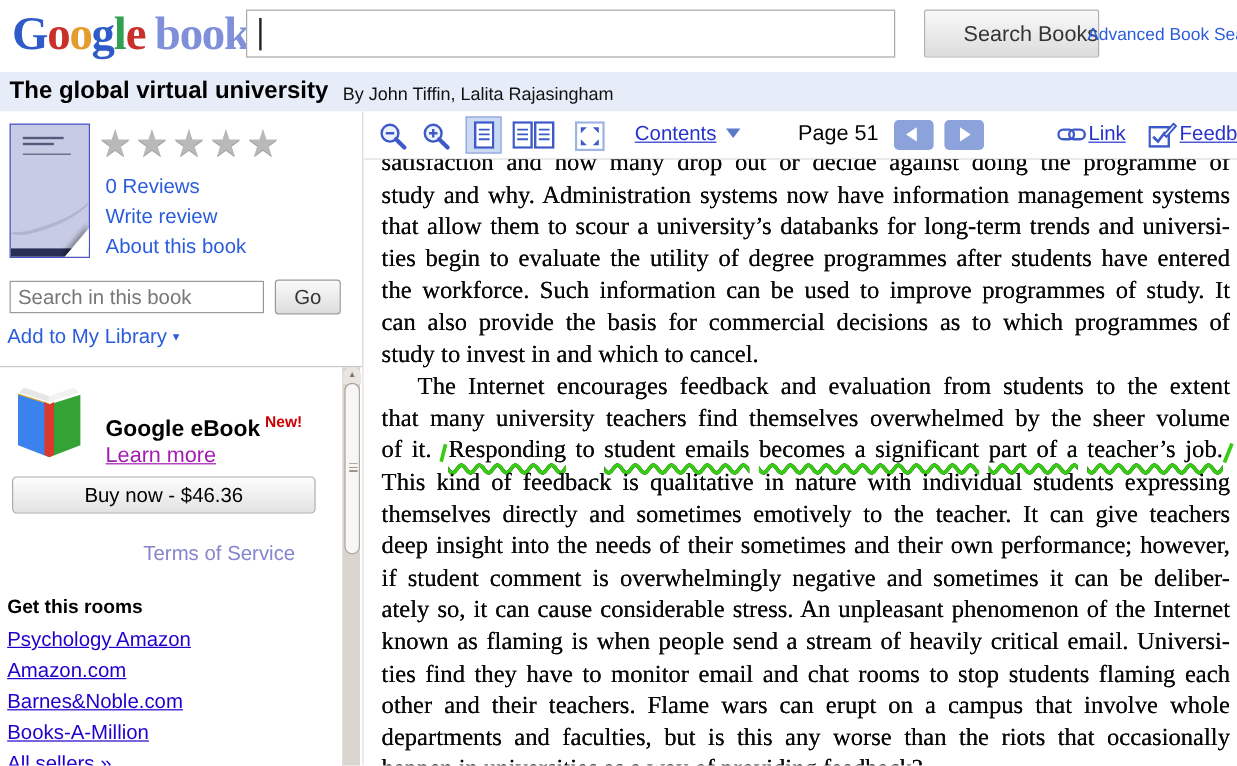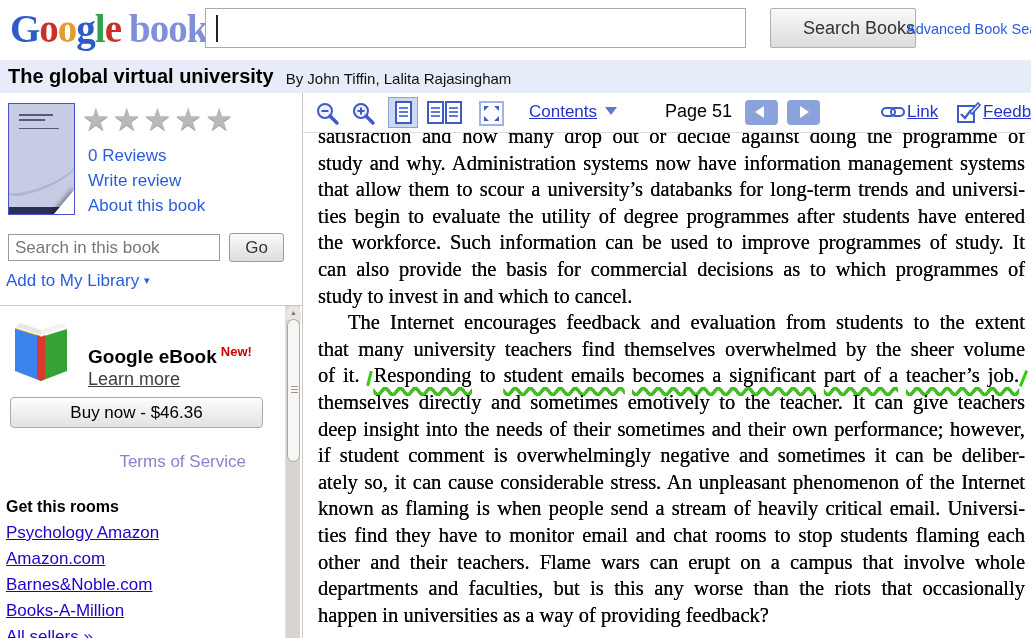--- a/index.html
+++ b/index.html
@@ -56,21 +56,21 @@
           border-radius:3px; font-size:17px; color:#333; text-align:center; line-height:27px; }
   .add-lib { position:absolute; left:6px; top:178px; font-size:17px; color:#2b5cdb; }
   .add-lib .arr { font-size:11px; vertical-align:2px; }
 
   
   .panel { position:absolute; left:0; top:212px; width:302px; height:333px;
           border-top:1px solid #c8c8c8; background:#fff; }
   .ebook-icon { position:absolute; left:10px; top:16px; }
   .ebook-name { position:absolute; left:88px; top:38px; font-size:19px; font-weight:bold; color:#000; }
   .new-badge { font-size:13px; color:#cc0000; font-weight:bold; vertical-align:7px; margin-left:4px; }
-  .learn-more { position:absolute; left:88px; top:63px; font-size:18px; color:#404040;
+  .learn-more { position:absolute; left:88px; top:63px; font-size:18px; color:#a21caf;
           text-decoration:underline; }
   .buy-btn { position:absolute; left:10px; top:91px; width:253px; height:31px;
           background:linear-gradient(#fdfdfd,#e2e2e2); border:1px solid #aaa;
           border-radius:4px; font-size:17px; color:#000; text-align:center; line-height:29px; }
   .terms { position:absolute; right:56px; top:146px; font-size:17px; color:#8585ce; }
   .get-book-h { position:absolute; left:6px; top:192px; font-size:16px; font-weight:bold; color:#000; }
   .get-links { position:absolute; left:6px; top:218px; }
   .get-links div { font-size:17px; color:#2200cc; text-decoration:underline;
           margin-bottom:9px; line-height:17px; }
 
@@ -257,20 +257,21 @@
           <div class="pline"><span>satisfaction and how many drop out or decide against doing the programme of</span></div>
           <div class="pline"><span>study and why. Administration systems now have information management systems</span></div>
           <div class="pline"><span>that allow them to scour a university’s databanks for long-term trends and universi-</span></div>
           <div class="pline"><span>ties begin to evaluate the utility of degree programmes after students have entered</span></div>
           <div class="pline"><span>the workforce. Such information can be used to improve programmes of study. It</span></div>
           <div class="pline"><span>can also provide the basis for commercial decisions as to which programmes of</span></div>
           <div class="pline noj"><span>study to invest in and which to cancel.</span></div>
           <div class="pline indent"><span>The Internet encourages feedback and evaluation from students to the extent</span></div>
           <div class="pline"><span>that many university teachers find themselves overwhelmed by the sheer volume</span></div>
           <div class="pline"><span>of it. </span><span class="mark tick-start">Responding</span><span> to </span><span class="mark">student emails</span><span> </span><span class="mark">becomes a significant</span><span> </span><span class="mark">part of a</span><span> </span><span class="mark tick-end">teacher’s job.</span></div>
+          <div class="pline"><span>This kind of feedback is qualitative in nature with individual students expressing</span></div>
           <div class="pline"><span>themselves directly and sometimes emotively to the teacher. It can give teachers</span></div>
           <div class="pline"><span>deep insight into the needs of their sometimes and their own performance; however,</span></div>
           <div class="pline"><span>if student comment is overwhelmingly negative and sometimes it can be deliber-</span></div>
           <div class="pline"><span>ately so, it can cause considerable stress. An unpleasant phenomenon of the Internet</span></div>
           <div class="pline"><span>known as flaming is when people send a stream of heavily critical email. Universi-</span></div>
           <div class="pline"><span>ties find they have to monitor email and chat rooms to stop students flaming each</span></div>
           <div class="pline"><span>other and their teachers. Flame wars can erupt on a campus that involve whole</span></div>
           <div class="pline"><span>departments and faculties, but is this any worse than the riots that occasionally</span></div>
           <div class="pline noj"><span>happen in universities as a way of providing feedback?</span></div>
         </div>

